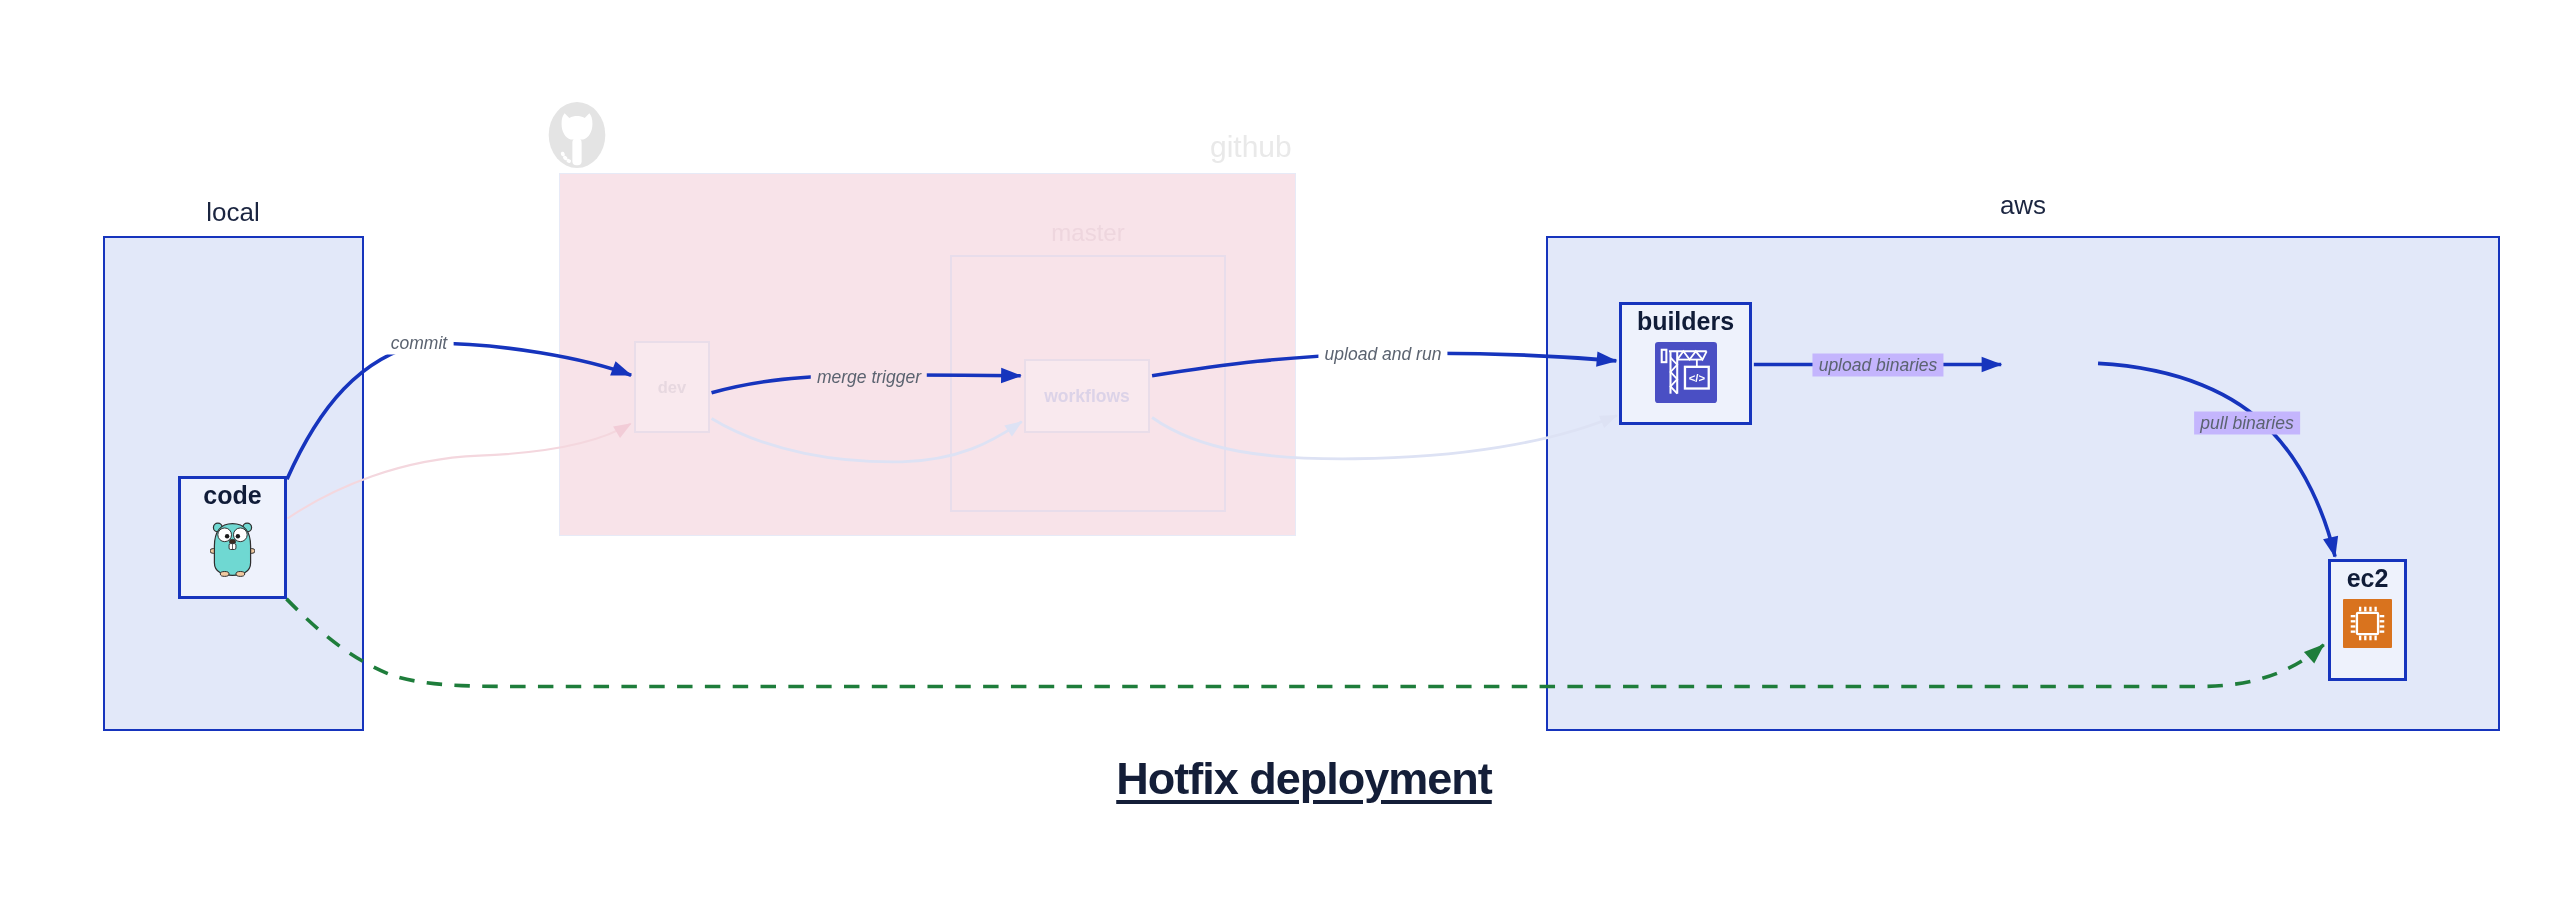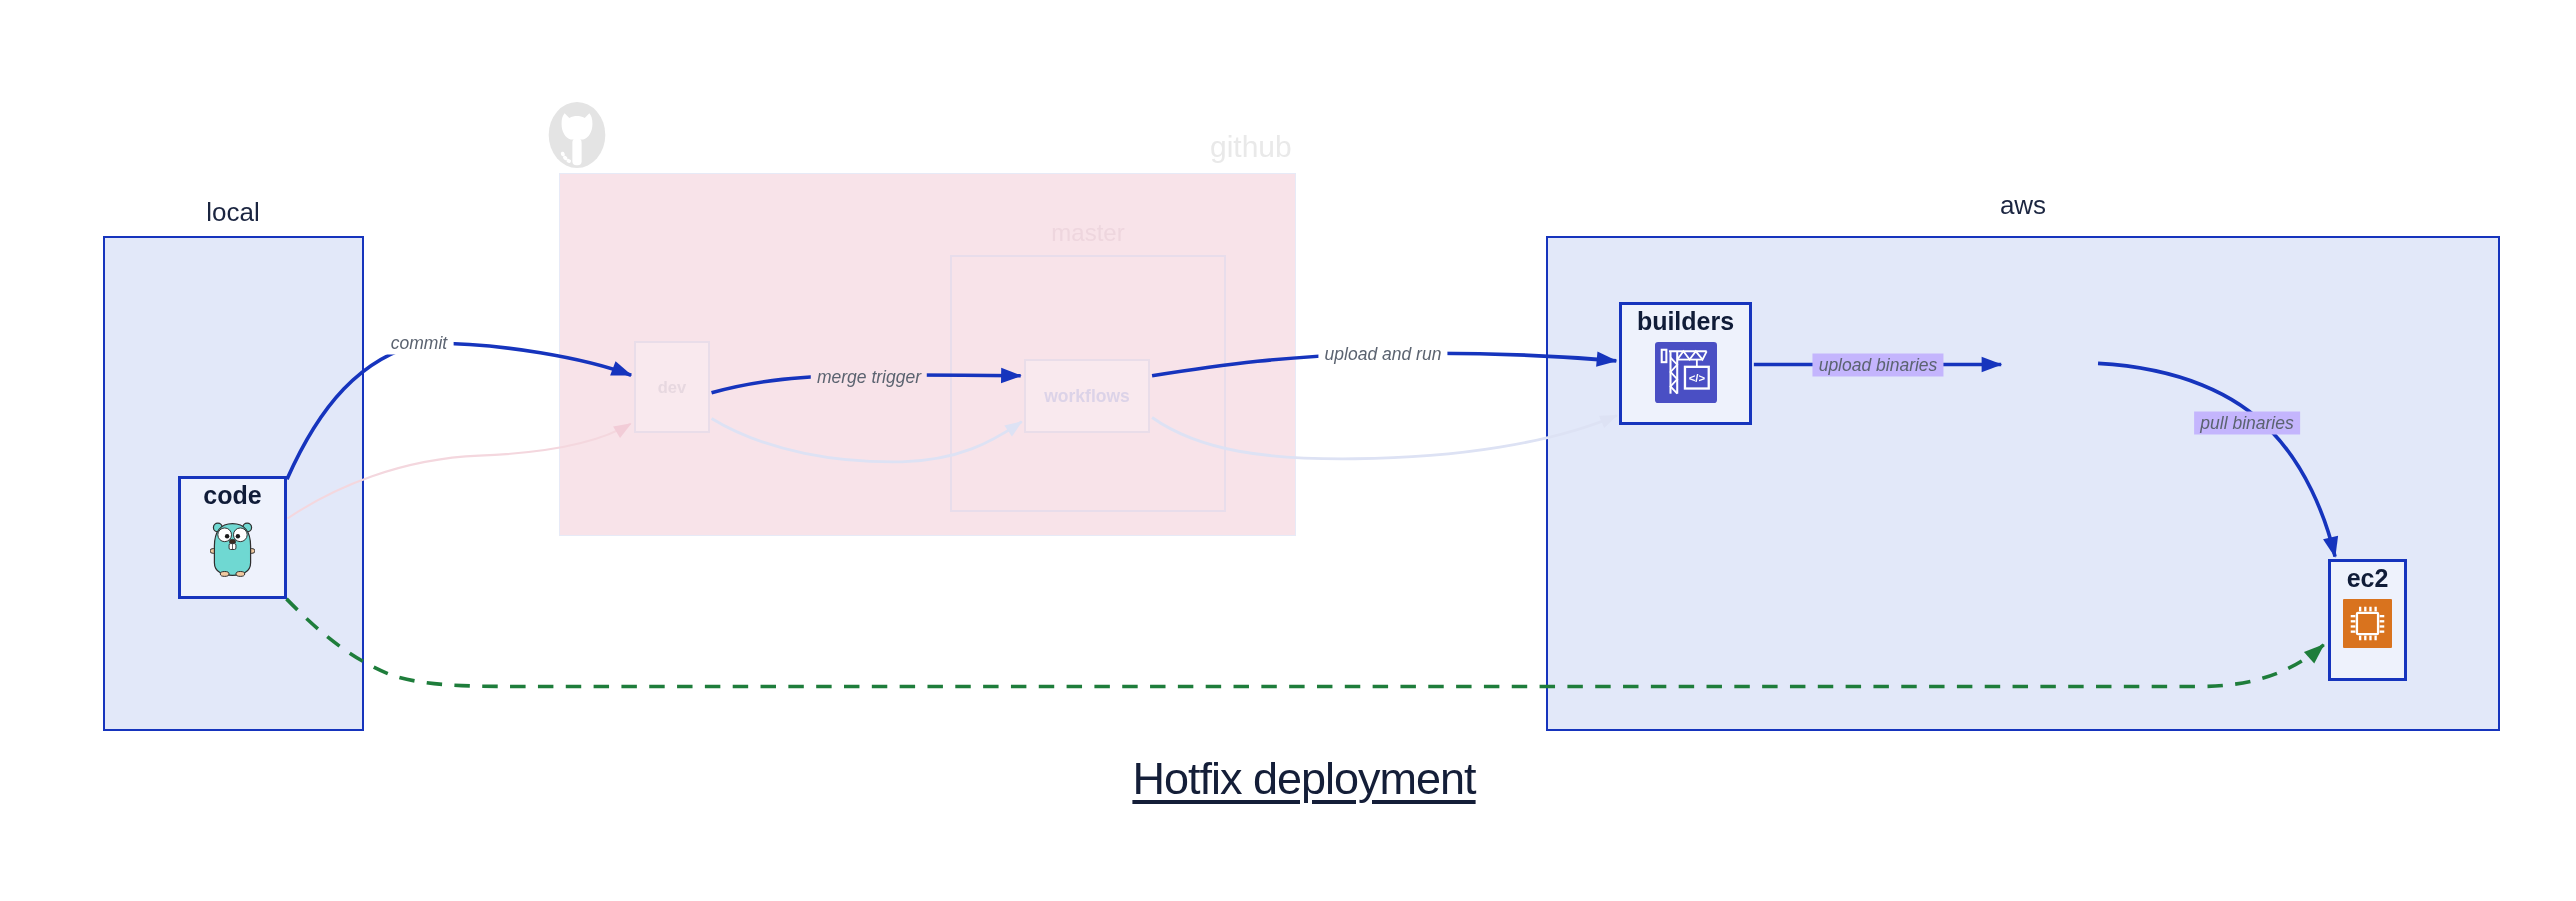--- a/index.html
+++ b/index.html
@@ -29,21 +29,21 @@
   
   .edge-label{position:absolute;transform:translate(-50%,-50%);font-style:italic;font-size:17.5px;
               color:#5b6370;white-space:nowrap;padding:1px 6.2px;z-index:5;}
   .bg-white{background:#ffffff;}
   .bg-pink{background:#f8e3e9;}
   .bg-lav{background:#c4b5fd;}
 
   
   .title{position:absolute;left:1304px;top:753px;transform:translateX(-50%);
          font-size:45px;letter-spacing:-1px;color:#141e38;white-space:nowrap;z-index:5;
-         text-decoration:underline;text-decoration-thickness:3.6px;text-underline-offset:6.2px;}
+         text-decoration:underline;text-decoration-thickness:3.6px;text-underline-offset:6.2px;font-weight:bold;}
 </style>
 </head>
 <body>
 
 <div class="canvas">
 
   <div class="group" style="left:103px;top:236px;width:261px;height:495px"></div>
   <div class="group-label" style="left:233px;top:197px">local</div>
 
   <div class="github-box" style="left:559px;top:173px;width:737px;height:363px"></div>

